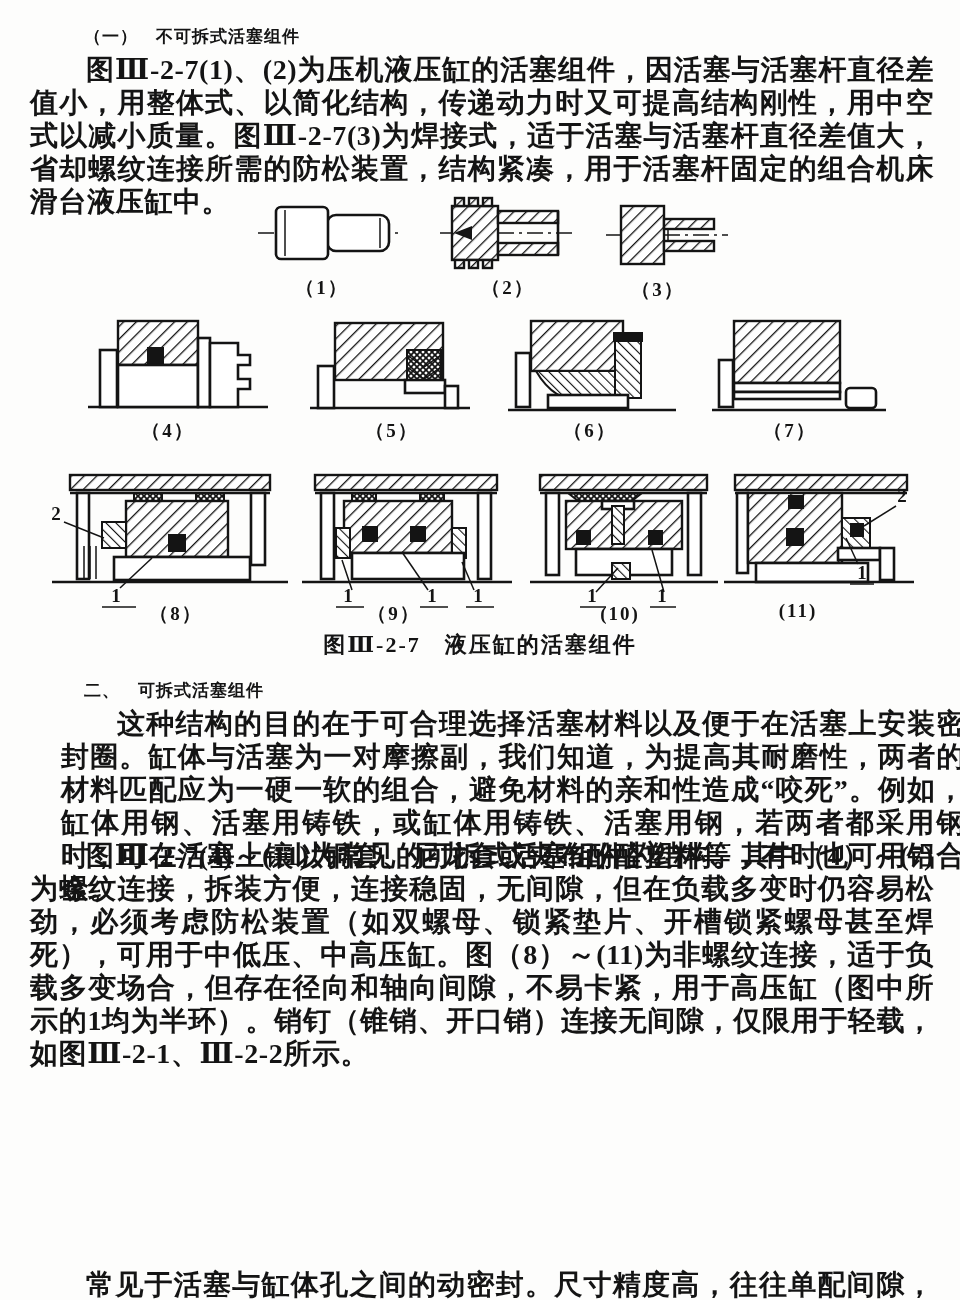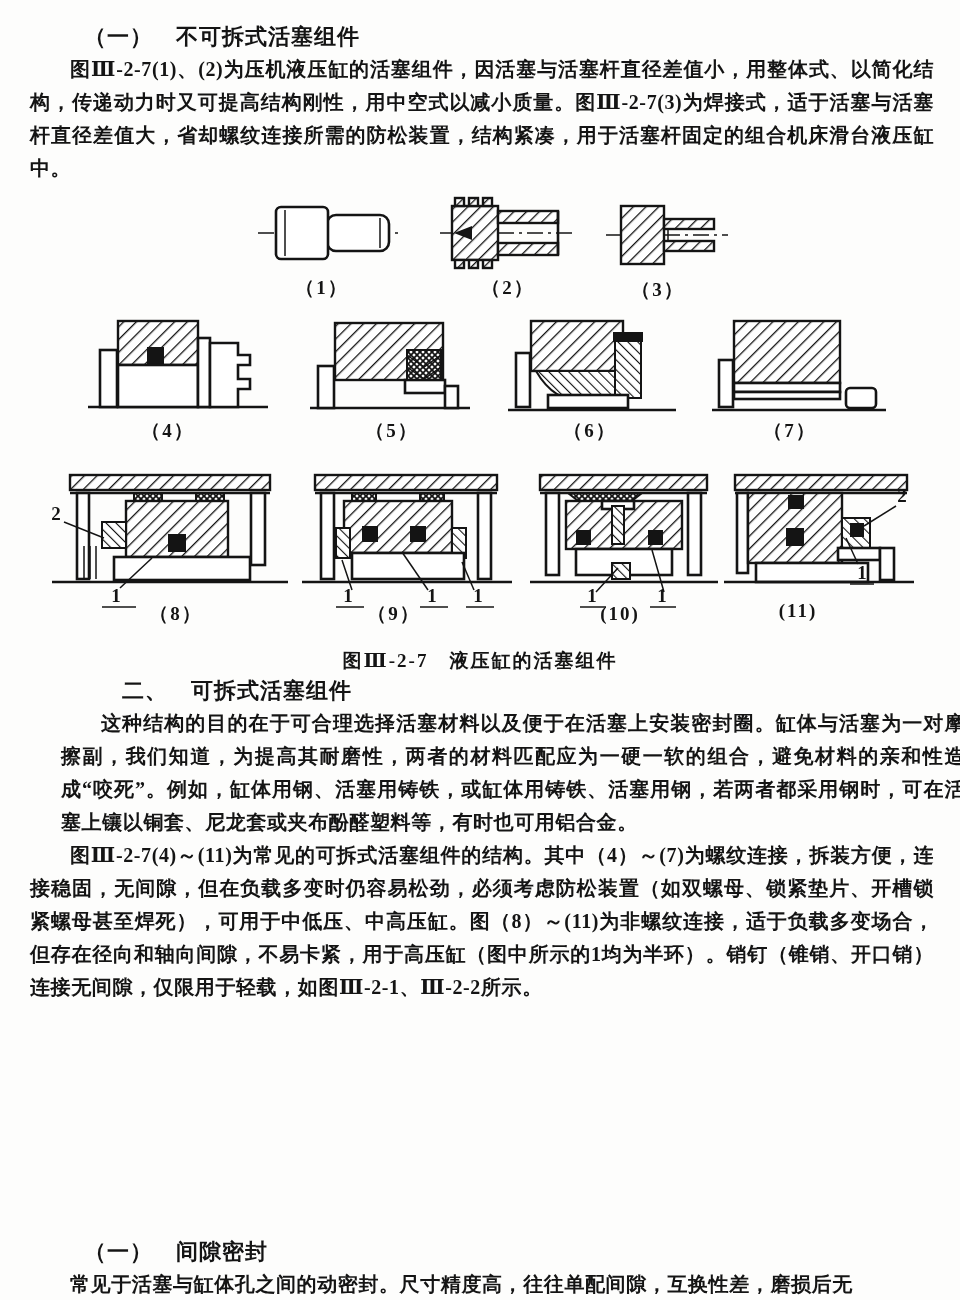--- a/index.html
+++ b/index.html
@@ -3,33 +3,33 @@
 <meta charset="utf-8">
 <style>
   html,body{margin:0;padding:0;background:#e8e8e8;}
   .page{
     position:relative; width:960px; height:1300px; margin:0 auto;
     background:#fdfdfc; overflow:hidden; color:#141414;
     font-family:"Liberation Serif","DejaVu Serif",serif;
     font-weight:bold;
   }
   .heading{
-    position:absolute; left:84px; font-size:22px; line-height:33px;
+    position:absolute; left:84px; font-size:17px; line-height:33px;
     letter-spacing:1px; white-space:nowrap;
   }
   .para{
-    position:absolute; left:30px; width:904px; font-size:20px;
+    position:absolute; left:30px; width:904px; font-size:28px;
     line-height:33px; text-align:justify; text-indent:2em;
     letter-spacing:0.6px;
   }
   #h1{top:20px;} #p1{top:53px;}
   #fig{position:absolute; top:190px; left:0;}
-  #caption{position:absolute; top:648px; left:0; width:960px;
-    text-align:center; font-size:19px; letter-spacing:2px;}
-  #h2{top:674px;margin-left:38px;} #p2{top:707px;margin-left:31px;}
+  #caption{position:absolute; top:630px; left:0; width:960px;
+    text-align:center; font-size:22px; letter-spacing:2px;}
+  #h2{top:674px;} #p2{top:707px;margin-left:31px;}
   #p3{top:839px;}
   #h3{top:1037px;} #p4{top:1070px;}
   #h4{top:1235px;} #p5{top:1268px;}
 
   
   .oln{fill:#fff;stroke:#141414;stroke-width:2.6;}
   .hat{fill:url(#ph);stroke:#141414;stroke-width:2.4;}
   .hat2{fill:url(#ph2);stroke:#141414;stroke-width:2;}
   .xh{fill:url(#pxh);stroke:#141414;stroke-width:2;}
   .ink{fill:#141414;stroke:none;}
@@ -232,16 +232,15 @@
     </g>
   </svg>
 
   <div id="caption">图Ⅲ-2-7　液压缸的活塞组件</div>
 
   <div class="heading" id="h2">二、　可拆式活塞组件</div>
   <div class="para" id="p2">这种结构的目的在于可合理选择活塞材料以及便于在活塞上安装密封圈。缸体与活塞为一对摩擦副，我们知道，为提高其耐磨性，两者的材料匹配应为一硬一软的组合，避免材料的亲和性造成“咬死”。例如，缸体用钢、活塞用铸铁，或缸体用铸铁、活塞用钢，若两者都采用钢时，可在活塞上镶以铜套、尼龙套或夹布酚醛塑料等，有时也可用铝合金。</div>
   <div class="para" id="p3">图Ⅲ-2-7(4)～(11)为常见的可拆式活塞组件的结构。其中（4）～(7)为螺纹连接，拆装方便，连接稳固，无间隙，但在负载多变时仍容易松劲，必须考虑防松装置（如双螺母、锁紧垫片、开槽锁紧螺母甚至焊死），可用于中低压、中高压缸。图（8）～(11)为非螺纹连接，适于负载多变场合，但存在径向和轴向间隙，不易卡紧，用于高压缸（图中所示的1均为半环）。销钉（锥销、开口销）连接无间隙，仅限用于轻载，如图Ⅲ-2-1、Ⅲ-2-2所示。</div>
 
 
-  <div class="heading" id="h4">（一）　间隙密封</div>
   <div class="para" id="p5">常见于活塞与缸体孔之间的动密封。尺寸精度高，往往单配间隙，互换性差，磨损后无</div>
 
 </div>
 
 </body></html>

